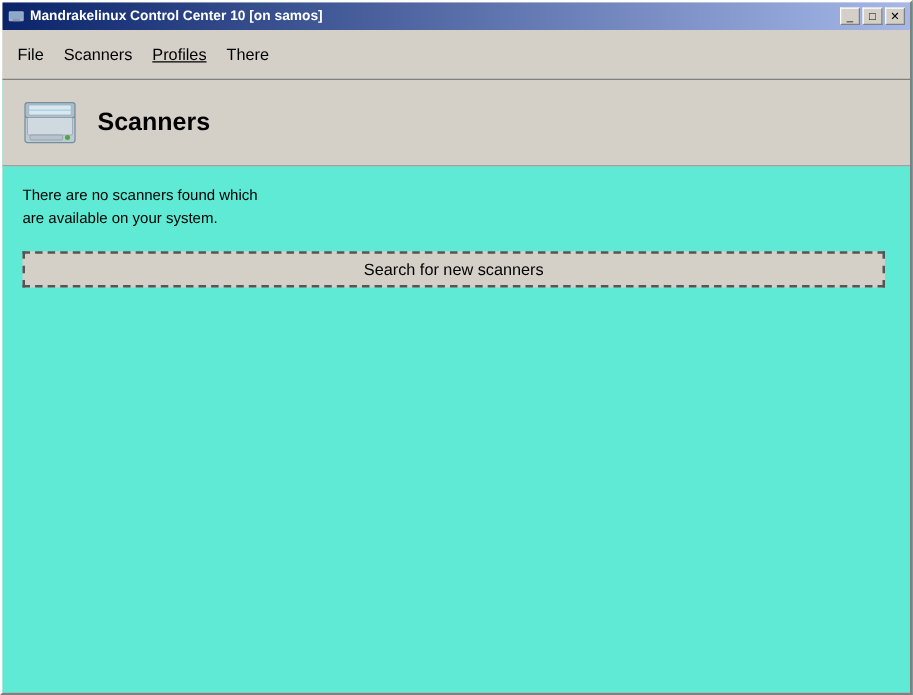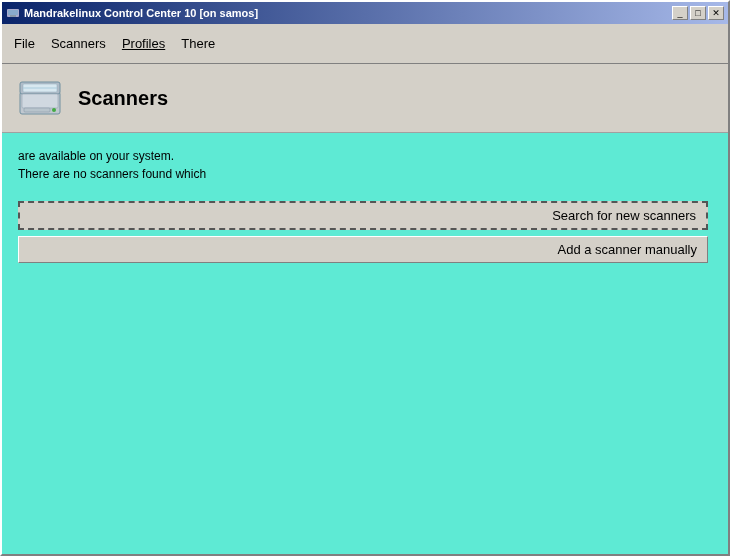--- a/index.html
+++ b/index.html
@@ -147,21 +147,21 @@
     .action-btn {
       width: 100%;
       padding: 5px 10px;
       background: #d4d0c8;
       border: 1px solid #808080;
       border-top-color: #ffffff;
       border-left-color: #ffffff;
       cursor: pointer;
       font-size: 13px;
       color: #000;
-      text-align: right;
+      text-align: center;
       outline: none;
     }
 
     .action-btn.primary {
       border: 2px dashed #555;
       background: #d4d0c8;
     }
 
     
     .scanner-svg {
@@ -217,24 +217,23 @@
         <circle cx="38" cy="36" r="2" fill="#44aa44"></circle>
 
         <rect x="8" y="34" width="26" height="4" rx="1" fill="#b8c4cc" stroke="#8090a0" stroke-width="0.5"></rect>
       </svg>
 
       <span class="header-title">Scanners</span>
     </div>
 
     <div class="main-section">
       <div class="status-text">
+        <div>There are no scanners found which</div>
         <div>are available on your system.</div>
-        <div>There are no scanners found which</div>
       </div>
 
       <div class="buttons-container">
         <button class="action-btn primary">Search for new scanners</button>
-        <button class="action-btn">Add a scanner manually</button>
       </div>
     </div>
 
   </div>
 </div>
 
 </body></html>

